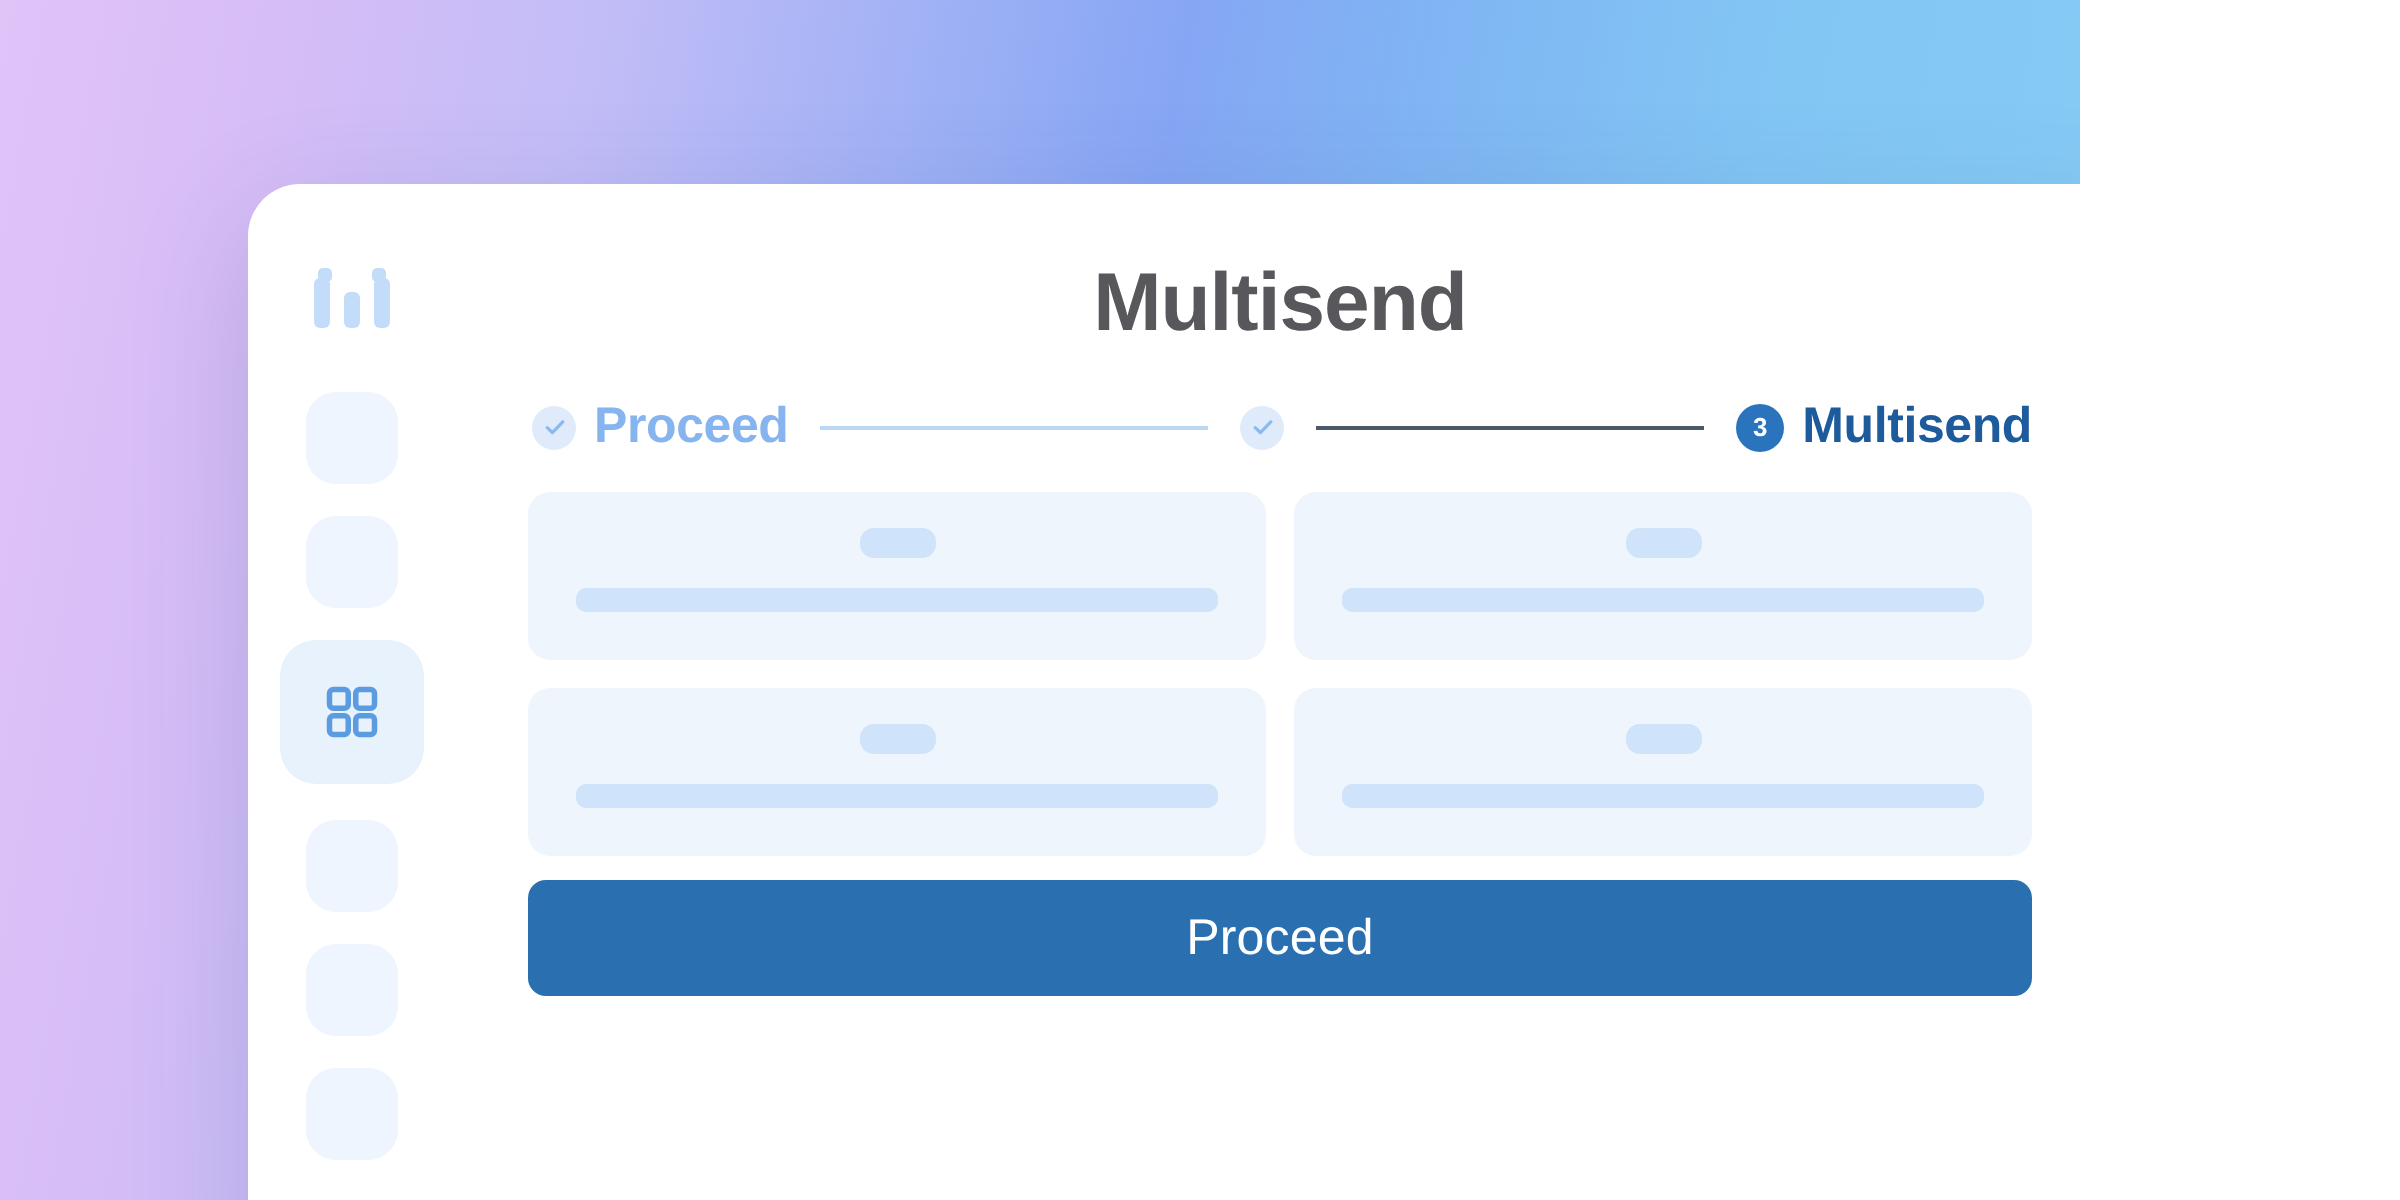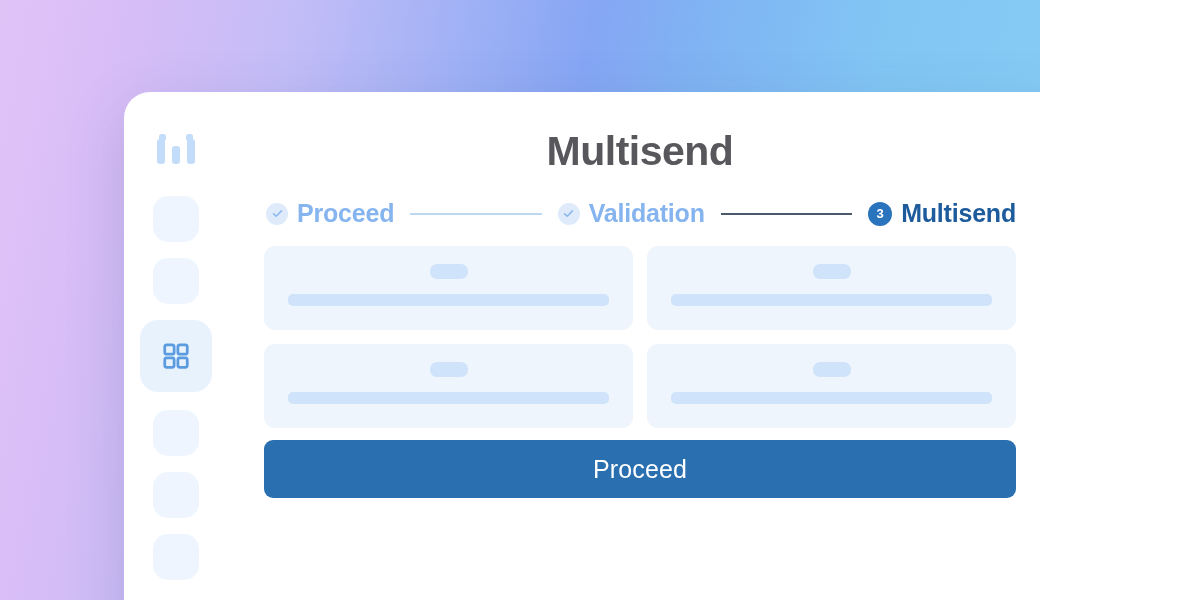--- a/index.html
+++ b/index.html
@@ -277,21 +277,20 @@
         </div>
 
         <div class="step-connector light"></div>
 
         <div class="step">
           <span class="step-badge-done">
             <svg class="check-svg" viewBox="0 0 16 16" xmlns="http://www.w3.org/2000/svg" fill="none" stroke="#8cbaee" stroke-width="2" stroke-linecap="round" stroke-linejoin="round">
               <polyline points="3.2,8.4 6.4,11.4 12.8,4.8"></polyline>
             </svg>
           </span>
-          <span class="step-label done">Validation</span>
         </div>
 
         <div class="step-connector dark"></div>
 
         <div class="step">
           <span class="step-badge-current">3</span>
           <span class="step-label current">Multisend</span>
         </div>
 
       </div>

